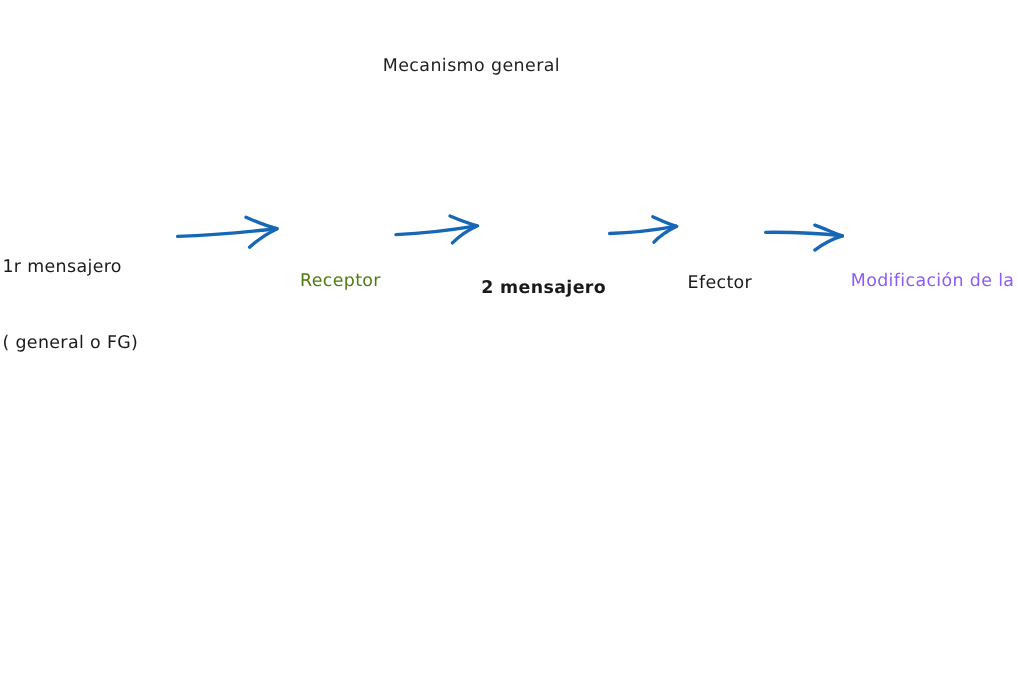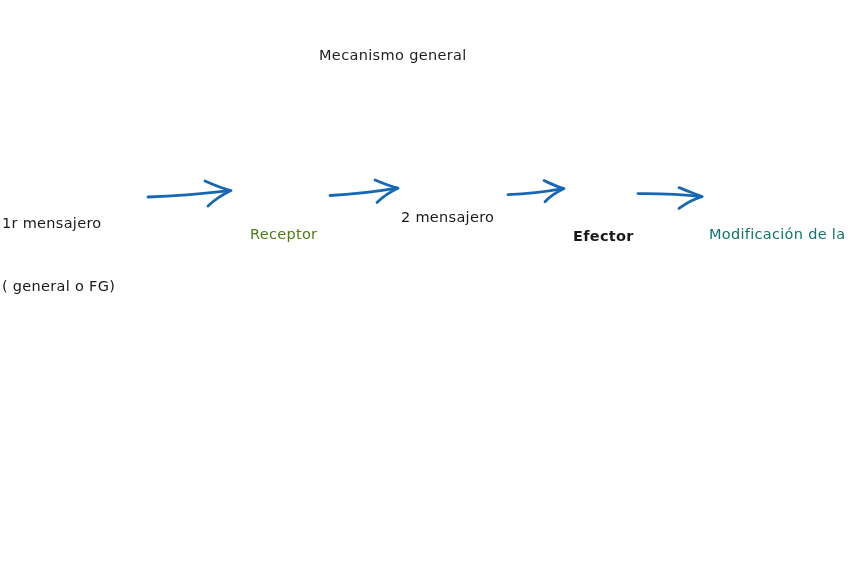--- a/index.html
+++ b/index.html
@@ -46,21 +46,21 @@
     line-height: 21px;
     letter-spacing: 0.3px;
     white-space: pre;
     font-weight: 400;
   }
   .node .nline { display: block; }
 
   
   #node-0 { left: 2px;   top: 171px; }
   #node-1 { left: 250px; top: 182px; }
-  #node-2 { left: 401px; top: 165px; }
+  #node-2 { left: 401px; top: 188px; font-weight: bold; }
   #node-3 { left: 573px; top: 184px; }
   #node-4 { left: 709px; top: 182px; }
 
   
   .arrow-layer {
     position: absolute;
     left: 0;
     top: 0;
     width: 848px;
     height: 565px;
@@ -110,21 +110,21 @@
   </div>
 
   <div class="node" id="node-1" style="color: #4d7c0f;">
     <span class="nline">Receptor</span>
   </div>
 
   <div class="node" id="node-2" style="color: rgb(26, 26, 26);">
     <span class="nline">2 mensajero</span>
   </div>
 
-  <div class="node" id="node-3" style="color: rgb(26, 26, 26); font-weight: bold;">
+  <div class="node" id="node-3" style="color: rgb(26, 26, 26);">
     <span class="nline">Efector</span>
   </div>
 
-  <div class="node" id="node-4" style="color: #0f766e;">
+  <div class="node" id="node-4" style="color: #8b5cf6;">
     <span class="nline">Modificación de la</span>
   </div>
 
 </div>
 
 </body></html>

